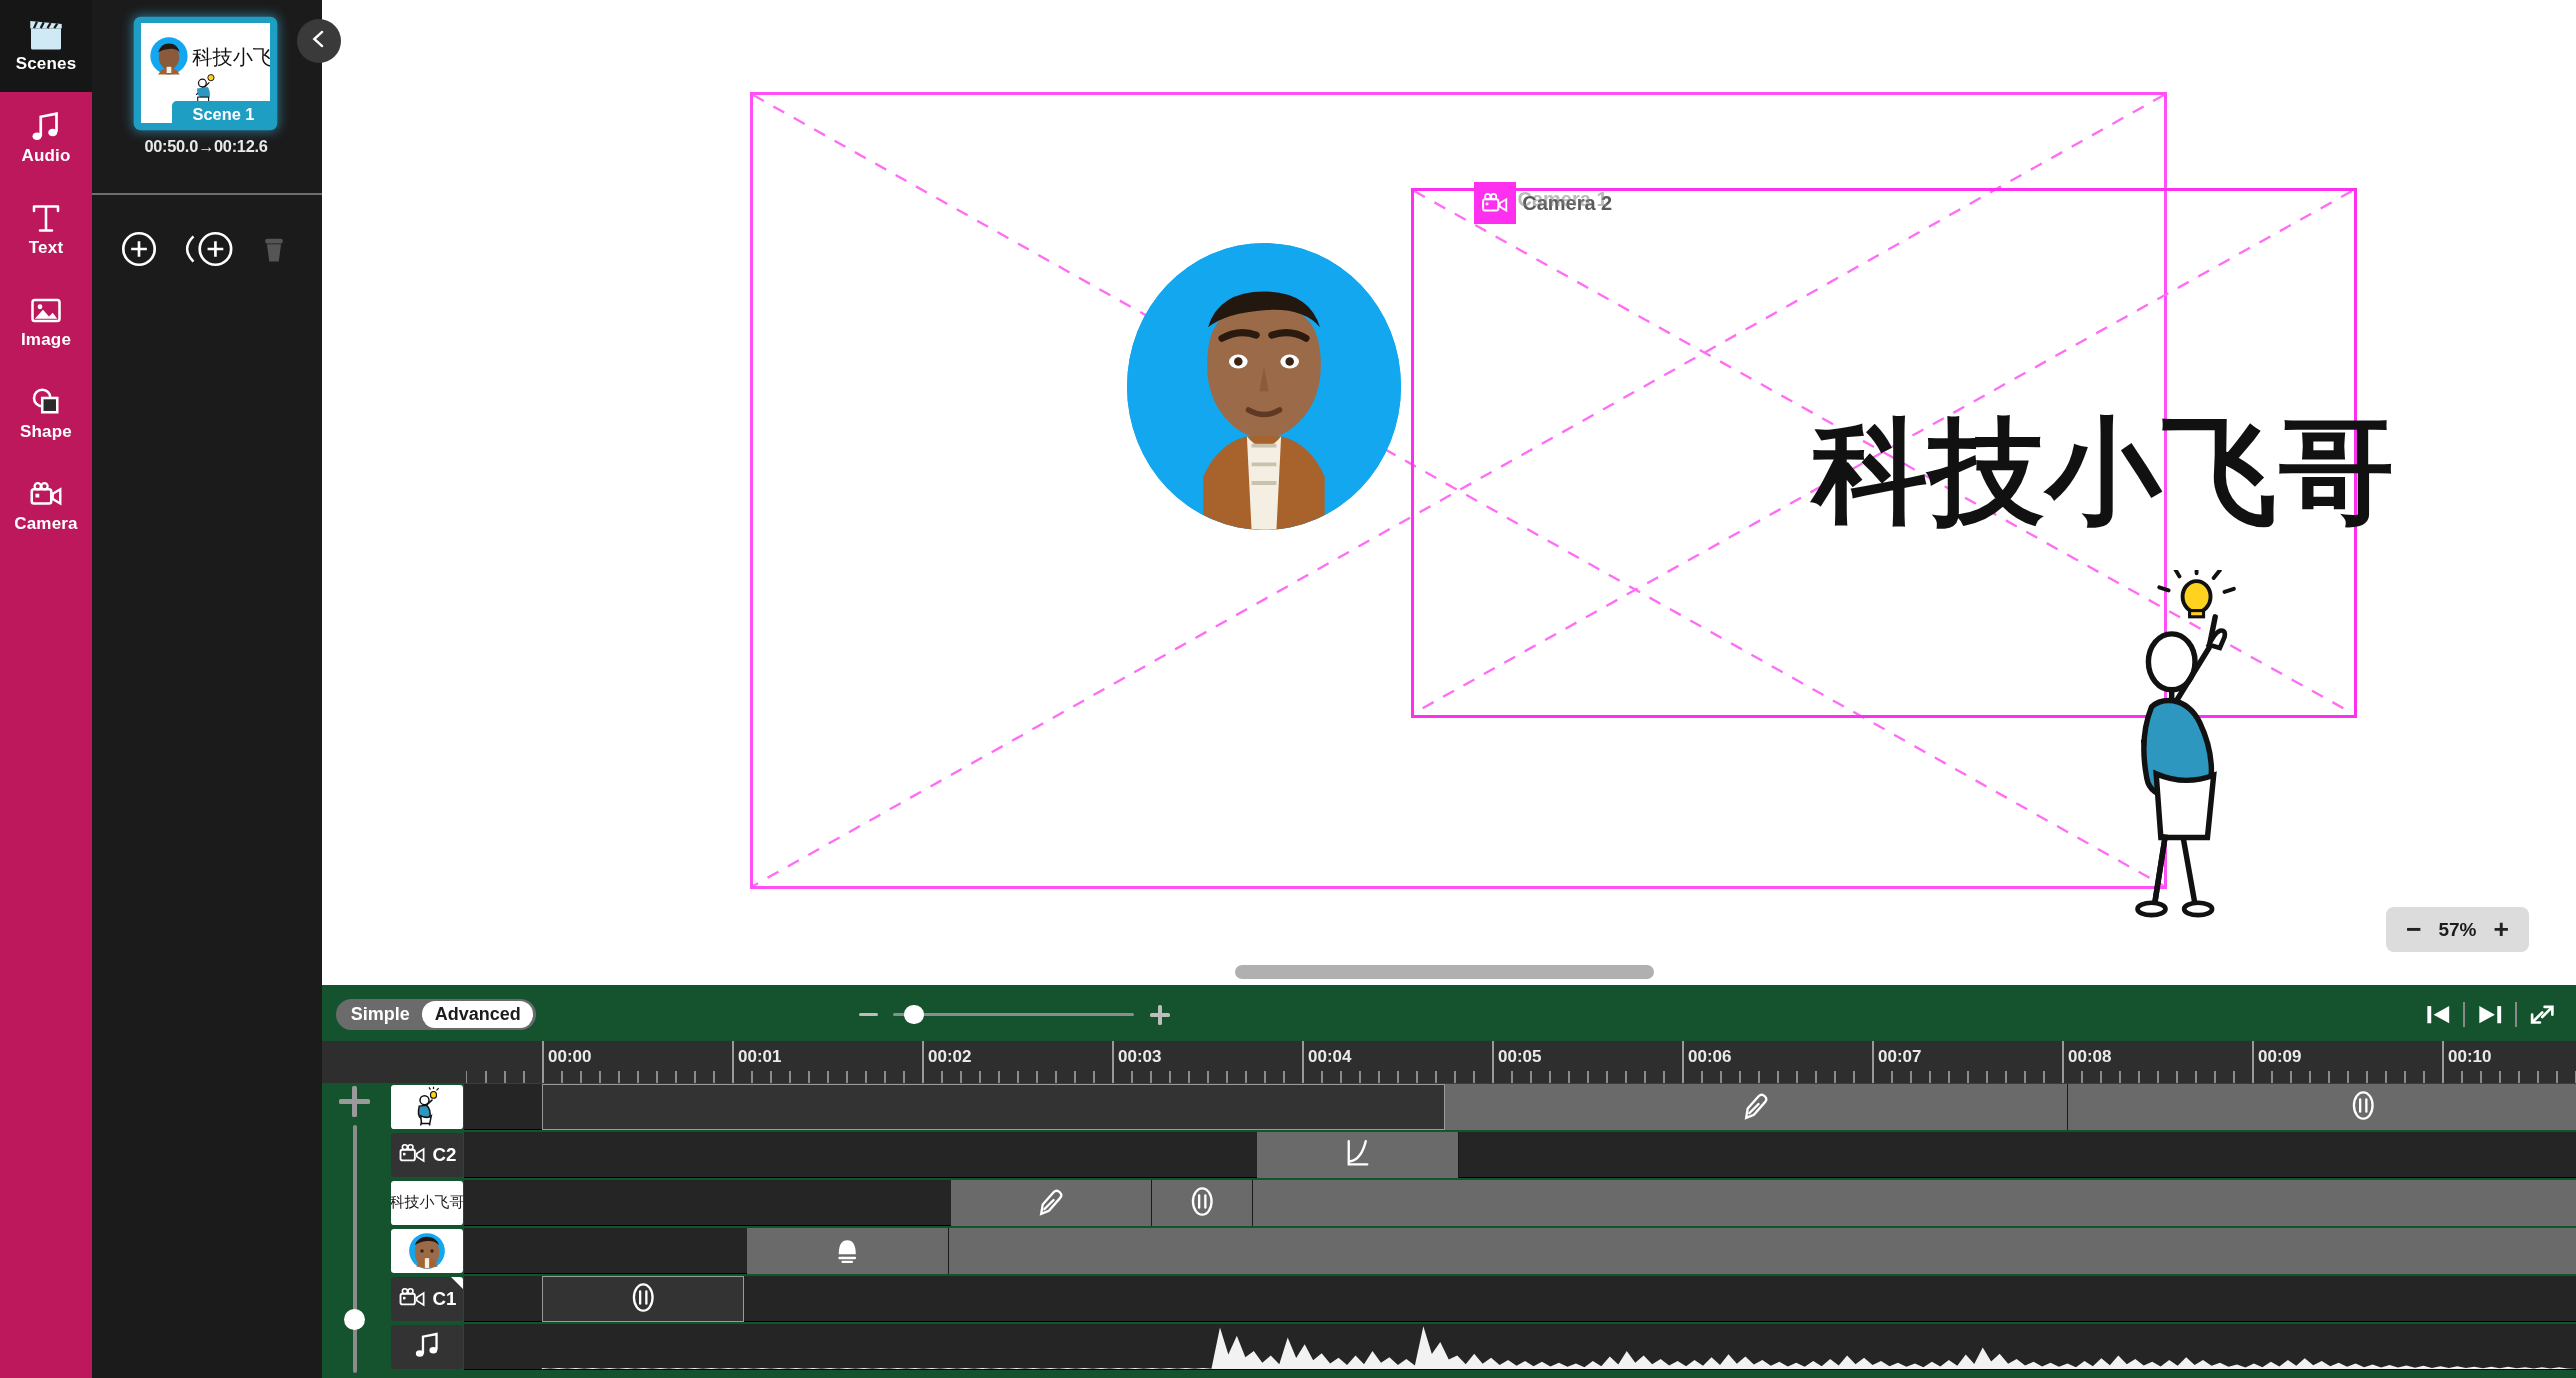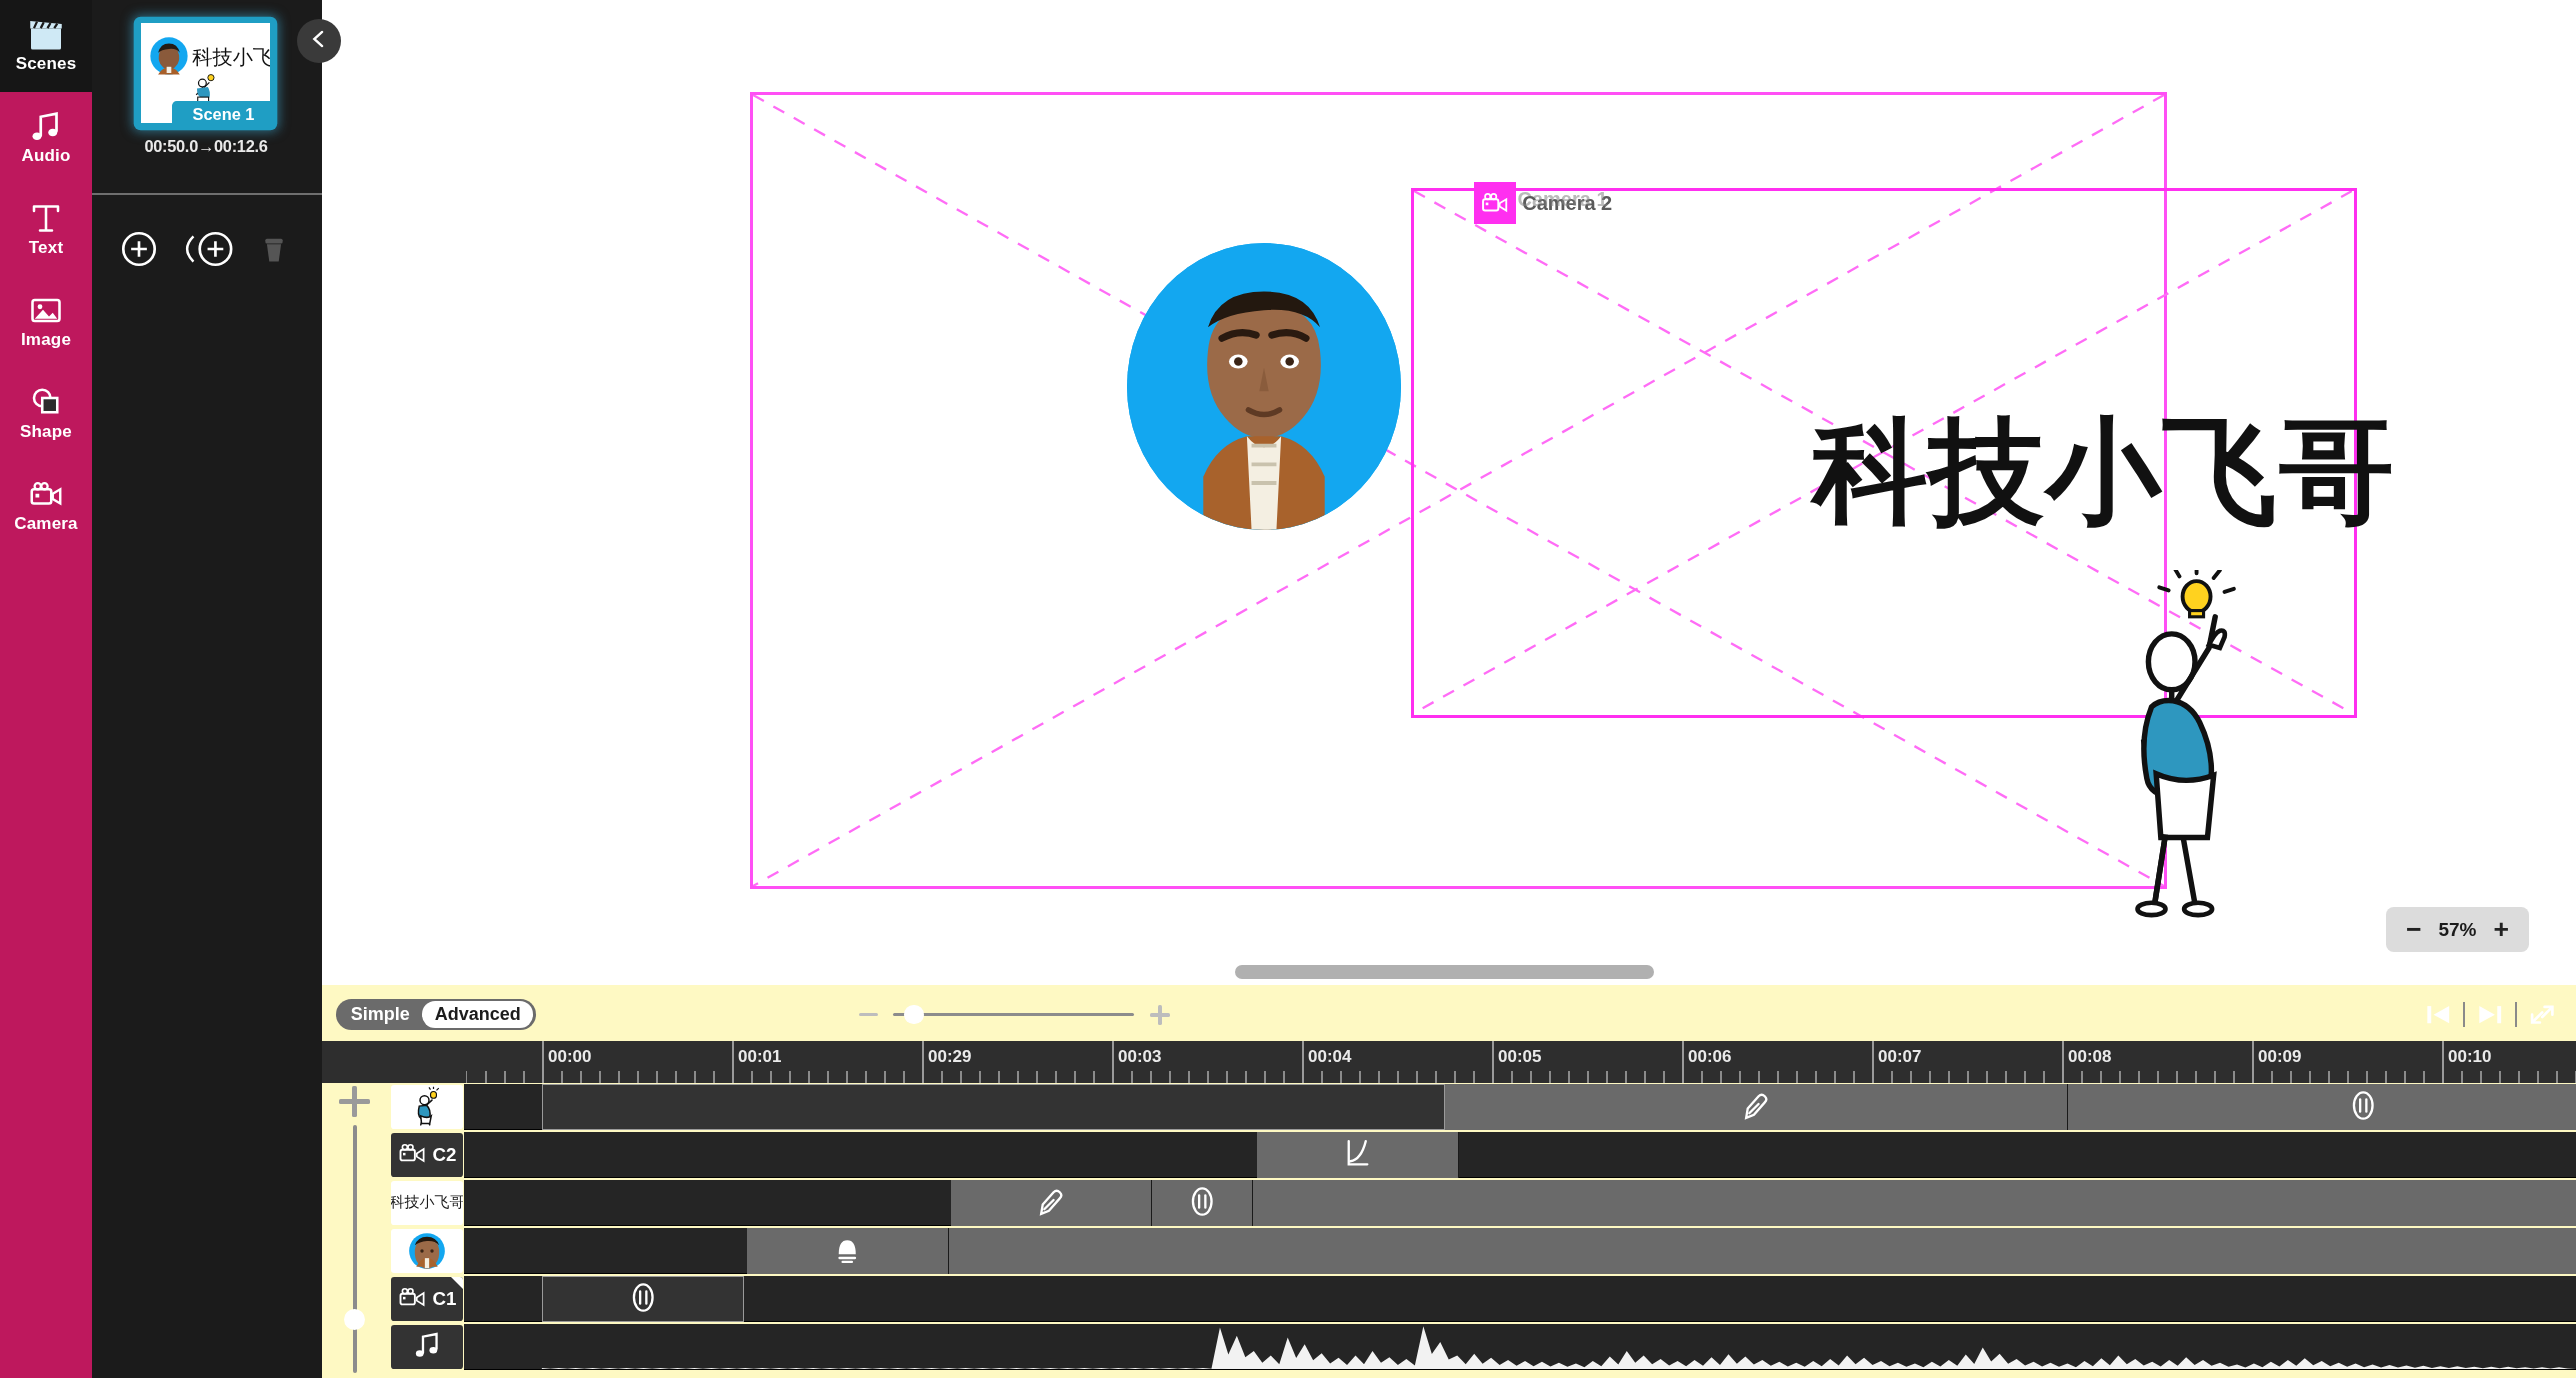--- a/index.html
+++ b/index.html
@@ -145,21 +145,21 @@
   }
   #canvas-hscroll-thumb {
     position: absolute; left: 913px; bottom: 6.2px;
     width: 419px; height: 14px; border-radius: 7px; background: #b0b0b0;
     cursor: pointer;
   }
 
   
   #timeline {
     position: absolute; left: 322px; top: 985px;
-    width: 2254px; height: 393px; background: #fef9c3;
+    width: 2254px; height: 393px; background: #14532d;
   }
   #tl-toolbar { position: relative; height: 56px; }
   #mode-toggle {
     position: absolute; left: 14px; top: 14px;
     height: 31px; border-radius: 15.6px; background: #6b6b6b;
     display: flex; align-items: center; padding: 2.3px; cursor: pointer;
   }
   .mode-opt {
     padding: 0 12.5px; height: 26.5px; line-height: 26.5px; border-radius: 13.2px;
     font-size: 18px; font-weight: bold; color: #ffffff;
@@ -532,21 +532,21 @@
           <div class="minor" style="left: 287px;"></div>
           <div class="minor" style="left: 306px;"></div>
           <div class="minor" style="left: 325px;"></div>
           <div class="minor" style="left: 344px;"></div>
           <div class="minor" style="left: 363px;"></div>
           <div class="minor" style="left: 382px;"></div>
           <div class="minor" style="left: 401px;"></div>
           <div class="minor" style="left: 420px;"></div>
           <div class="minor" style="left: 439px;"></div>
           <div class="major" style="left: 458px;"></div>
-          <div class="major-lbl" style="left: 464px;">00:29</div>
+          <div class="major-lbl" style="left: 464px;">00:02</div>
           <div class="minor" style="left: 477px;"></div>
           <div class="minor" style="left: 496px;"></div>
           <div class="minor" style="left: 515px;"></div>
           <div class="minor" style="left: 534px;"></div>
           <div class="minor" style="left: 553px;"></div>
           <div class="minor" style="left: 572px;"></div>
           <div class="minor" style="left: 591px;"></div>
           <div class="minor" style="left: 610px;"></div>
           <div class="minor" style="left: 629px;"></div>
           <div class="major" style="left: 648px;"></div>

